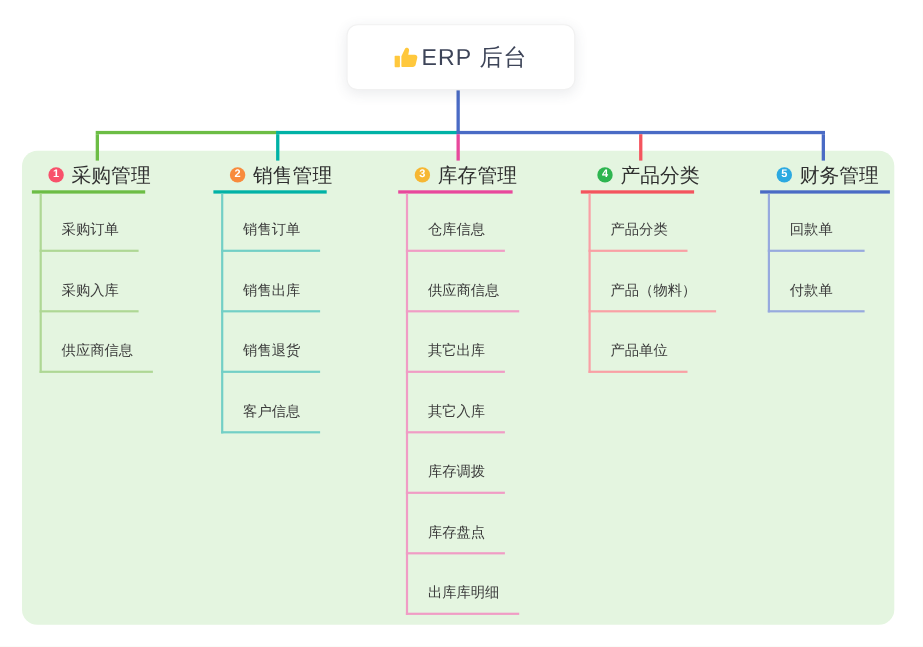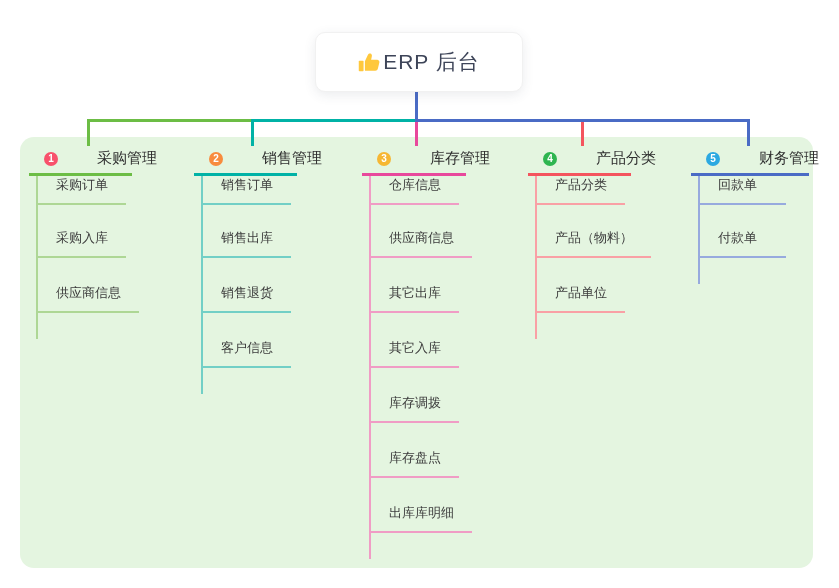--- a/index.html
+++ b/index.html
@@ -3,21 +3,21 @@
 <meta charset="utf-8">
 <style>
   html,body{margin:0;padding:0;}
   body{
     width:839px;height:588px;position:relative;overflow:hidden;
     background:#ffffff;
     font-family:"Liberation Sans","DejaVu Sans",sans-serif;
   }
   
   .root-card{
-    position:absolute;left:315px;top:32px;width:208px;height:60px;
+    position:absolute;left:315px;top:22px;width:208px;height:60px;
     background:#ffffff;border:1px solid #f1f1f1;border-radius:10px;
     box-shadow:0 3px 12px rgba(60,70,90,.10);
     display:flex;align-items:center;justify-content:center;gap:2px;
     box-sizing:border-box;z-index:3;
   }
   .root-card .label{font-size:21px;color:#3d4458;letter-spacing:1px;}
   .thumb{width:23px;height:23px;display:block;}
   
   .panel{
     position:absolute;left:20px;top:137px;width:793px;height:431px;
@@ -54,25 +54,25 @@
   .badge{
     width:14px;height:14px;min-width:14px;border-radius:50%;
     color:#fff;font-size:10px;font-weight:bold;
     display:flex;align-items:center;justify-content:center;line-height:1;
   }
   .b1 .badge{background:#f8516b;}
   .b2 .badge{background:#f88b3d;}
   .b3 .badge{background:#f6b733;}
   .b4 .badge{background:#2eb550;}
   .b5 .badge{background:#2ca9e1;}
-  .head .label{font-size:15px;font-weight:500;color:#2f2f2f;white-space:nowrap;margin-left:32px;}
+  .head .label{font-size:18px;font-weight:500;color:#2f2f2f;white-space:nowrap;}
   .body{
     margin-left:7px;border-left:2px solid var(--cl);
   }
-  .child{height:55px;display:flex;align-items:flex-start;}
+  .child{height:55px;display:flex;align-items:flex-end;}
   .child:first-child{height:53px;}
   .child .label{
     display:inline-block;white-space:nowrap;
     font-size:13px;color:#3c3c3c;
     padding:0 18px 9px 20px;margin-left:-2px;
     border-bottom:2px solid var(--cl);
     min-width:50px;
   }
 </style>
 </head>

